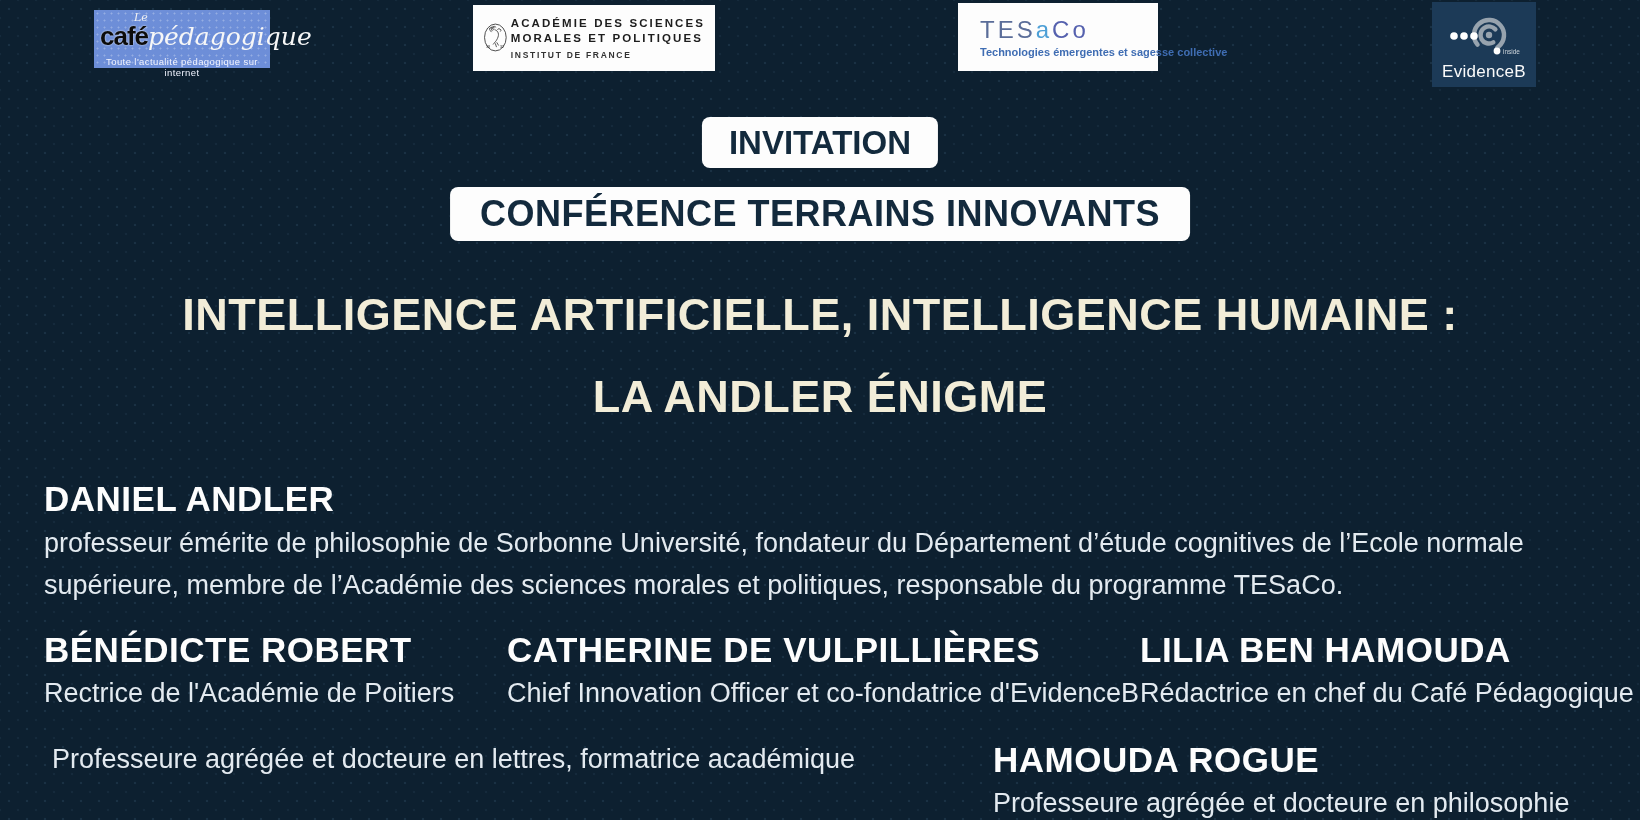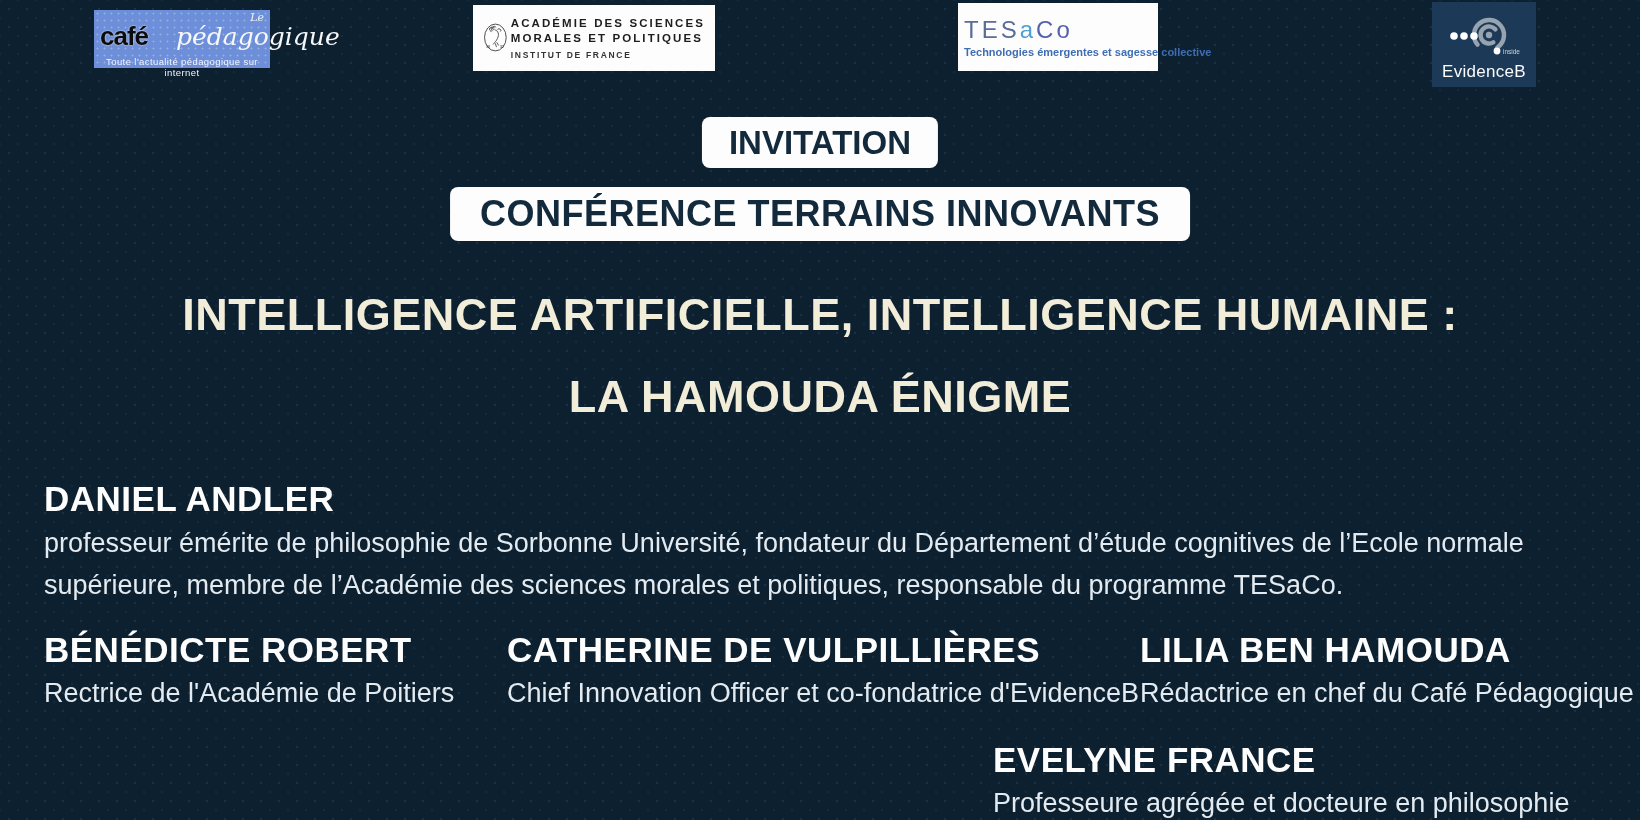--- a/index.html
+++ b/index.html
@@ -17,39 +17,39 @@
   .abs{position:absolute;}
 
   
   .logo-cafe{
     left:94px;top:10px;width:176px;height:58px;
     background-color:#6d8ed8;
     background-image:radial-gradient(rgba(255,255,255,0.28) .8px, transparent 1.2px);
     background-size:7px 7px;
     box-sizing:border-box;padding:2px 6px 0 6px;text-align:center;
   }
-  .cafe-le{display:block;text-align:right;margin-left:34px;font-family:"DejaVu Serif",serif;
+  .cafe-le{display:block;text-align:left;margin-left:34px;font-family:"DejaVu Serif",serif;
     font-style:italic;font-size:11px;line-height:11px;color:#f2f2f2;}
   .cafe-line{line-height:26px;white-space:nowrap;}
   .cafe-bold{font-weight:800;font-size:26px;color:#0c0c0c;letter-spacing:-1px;
     text-shadow:0 0 2px rgba(255,255,255,.9);}
-  .cafe-italic{font-family:"DejaVu Serif",serif;font-style:italic;font-size:25px;color:#f7f7f7;padding-left:28px;}
+  .cafe-italic{font-family:"DejaVu Serif",serif;font-style:italic;font-size:25px;color:#f7f7f7;}
   .cafe-tagline{margin-top:3px;font-size:9.5px;letter-spacing:.4px;color:#f2f4ff;}
 
   .logo-academie{
     left:473px;top:5px;width:242px;height:66px;background:#fdfdfd;
     display:flex;align-items:center;gap:3px;box-sizing:border-box;padding:0 10px;
   }
   .acad-text{display:flex;flex-direction:column;gap:3px;}
   .acad-l1,.acad-l2{font-size:11.5px;font-weight:600;letter-spacing:2.1px;color:#1d1d1d;white-space:nowrap;}
   .acad-l3{margin-top:3px;font-size:8.5px;font-weight:600;letter-spacing:1.7px;color:#333;}
 
   .logo-tesaco{
     left:958px;top:3px;width:200px;height:68px;background:#fdfdfd;
-    display:flex;align-items:center;gap:0;box-sizing:border-box;padding:0 6px;
+    display:flex;align-items:center;gap:16px;box-sizing:border-box;padding:0 6px;
   }
   .tesaco-text{display:flex;flex-direction:column;}
   .tesaco-name{font-size:24px;letter-spacing:3px;font-weight:400;white-space:nowrap;}
   .tes-1{color:#5a6d99;} .tes-2{color:#4d9fd6;} .tes-3{color:#5561ae;}
   .tesaco-tagline{font-size:11px;font-weight:700;color:#3f6db3;margin-top:2px;white-space:nowrap;}
 
   .logo-evidenceb{
     left:1432px;top:2px;width:104px;height:85px;background:#1c3a57;
     display:flex;flex-direction:column;align-items:center;justify-content:flex-start;
     box-sizing:border-box;padding-top:12px;
@@ -155,21 +155,21 @@
       <circle cx="52" cy="37" r="3.4" fill="#ffffff"></circle>
       <text x="58" y="40" font-size="6.5" fill="#cdd5db">inside</text>
     </svg>
     <div class="evidenceb-name">EvidenceB</div>
   </div>
 
   <div class="abs badge badge-invitation">INVITATION</div>
   <div class="abs badge badge-conference">CONFÉRENCE TERRAINS INNOVANTS</div>
 
   <div class="abs title-line title-1">INTELLIGENCE ARTIFICIELLE, INTELLIGENCE HUMAINE :</div>
-  <div class="abs title-line title-2">LA HAMOUDA ÉNIGME</div>
+  <div class="abs title-line title-2">LA ANDLER ÉNIGME</div>
 
   <div class="abs sp-name featured-name">DANIEL ANDLER</div>
   <div class="abs sp-bio featured-bio">
     <div>professeur émérite de philosophie de Sorbonne Université, fondateur du Département d’étude cognitives de l’Ecole normale</div>
     <div>supérieure, membre de l’Académie des sciences morales et politiques, responsable du programme TESaCo.</div>
   </div>
 
   <div class="abs sp-col r1c1">
     <div class="sp-name">BÉNÉDICTE ROBERT</div>
     <div class="sp-role">Rectrice de l'Académie de Poitiers</div>
@@ -177,19 +177,20 @@
   <div class="abs sp-col r1c2">
     <div class="sp-name">CATHERINE DE VULPILLIÈRES</div>
     <div class="sp-role">Chief Innovation Officer et co-fondatrice d'EvidenceB</div>
   </div>
   <div class="abs sp-col r1c3">
     <div class="sp-name">LILIA BEN HAMOUDA</div>
     <div class="sp-role">Rédactrice en chef du Café Pédagogique</div>
   </div>
 
   <div class="abs sp-col r2c1">
+    <div class="sp-role">Professeure agrégée et docteure en lettres, formatrice académique</div>
   </div>
   <div class="abs sp-col r2c2">
-    <div class="sp-name">EVELYNE FRANCE</div>
+    <div class="sp-name">HAMOUDA ROGUE</div>
     <div class="sp-role">Professeure agrégée et docteure en philosophie</div>
   </div>
 
 </div>
 
 </body></html>

